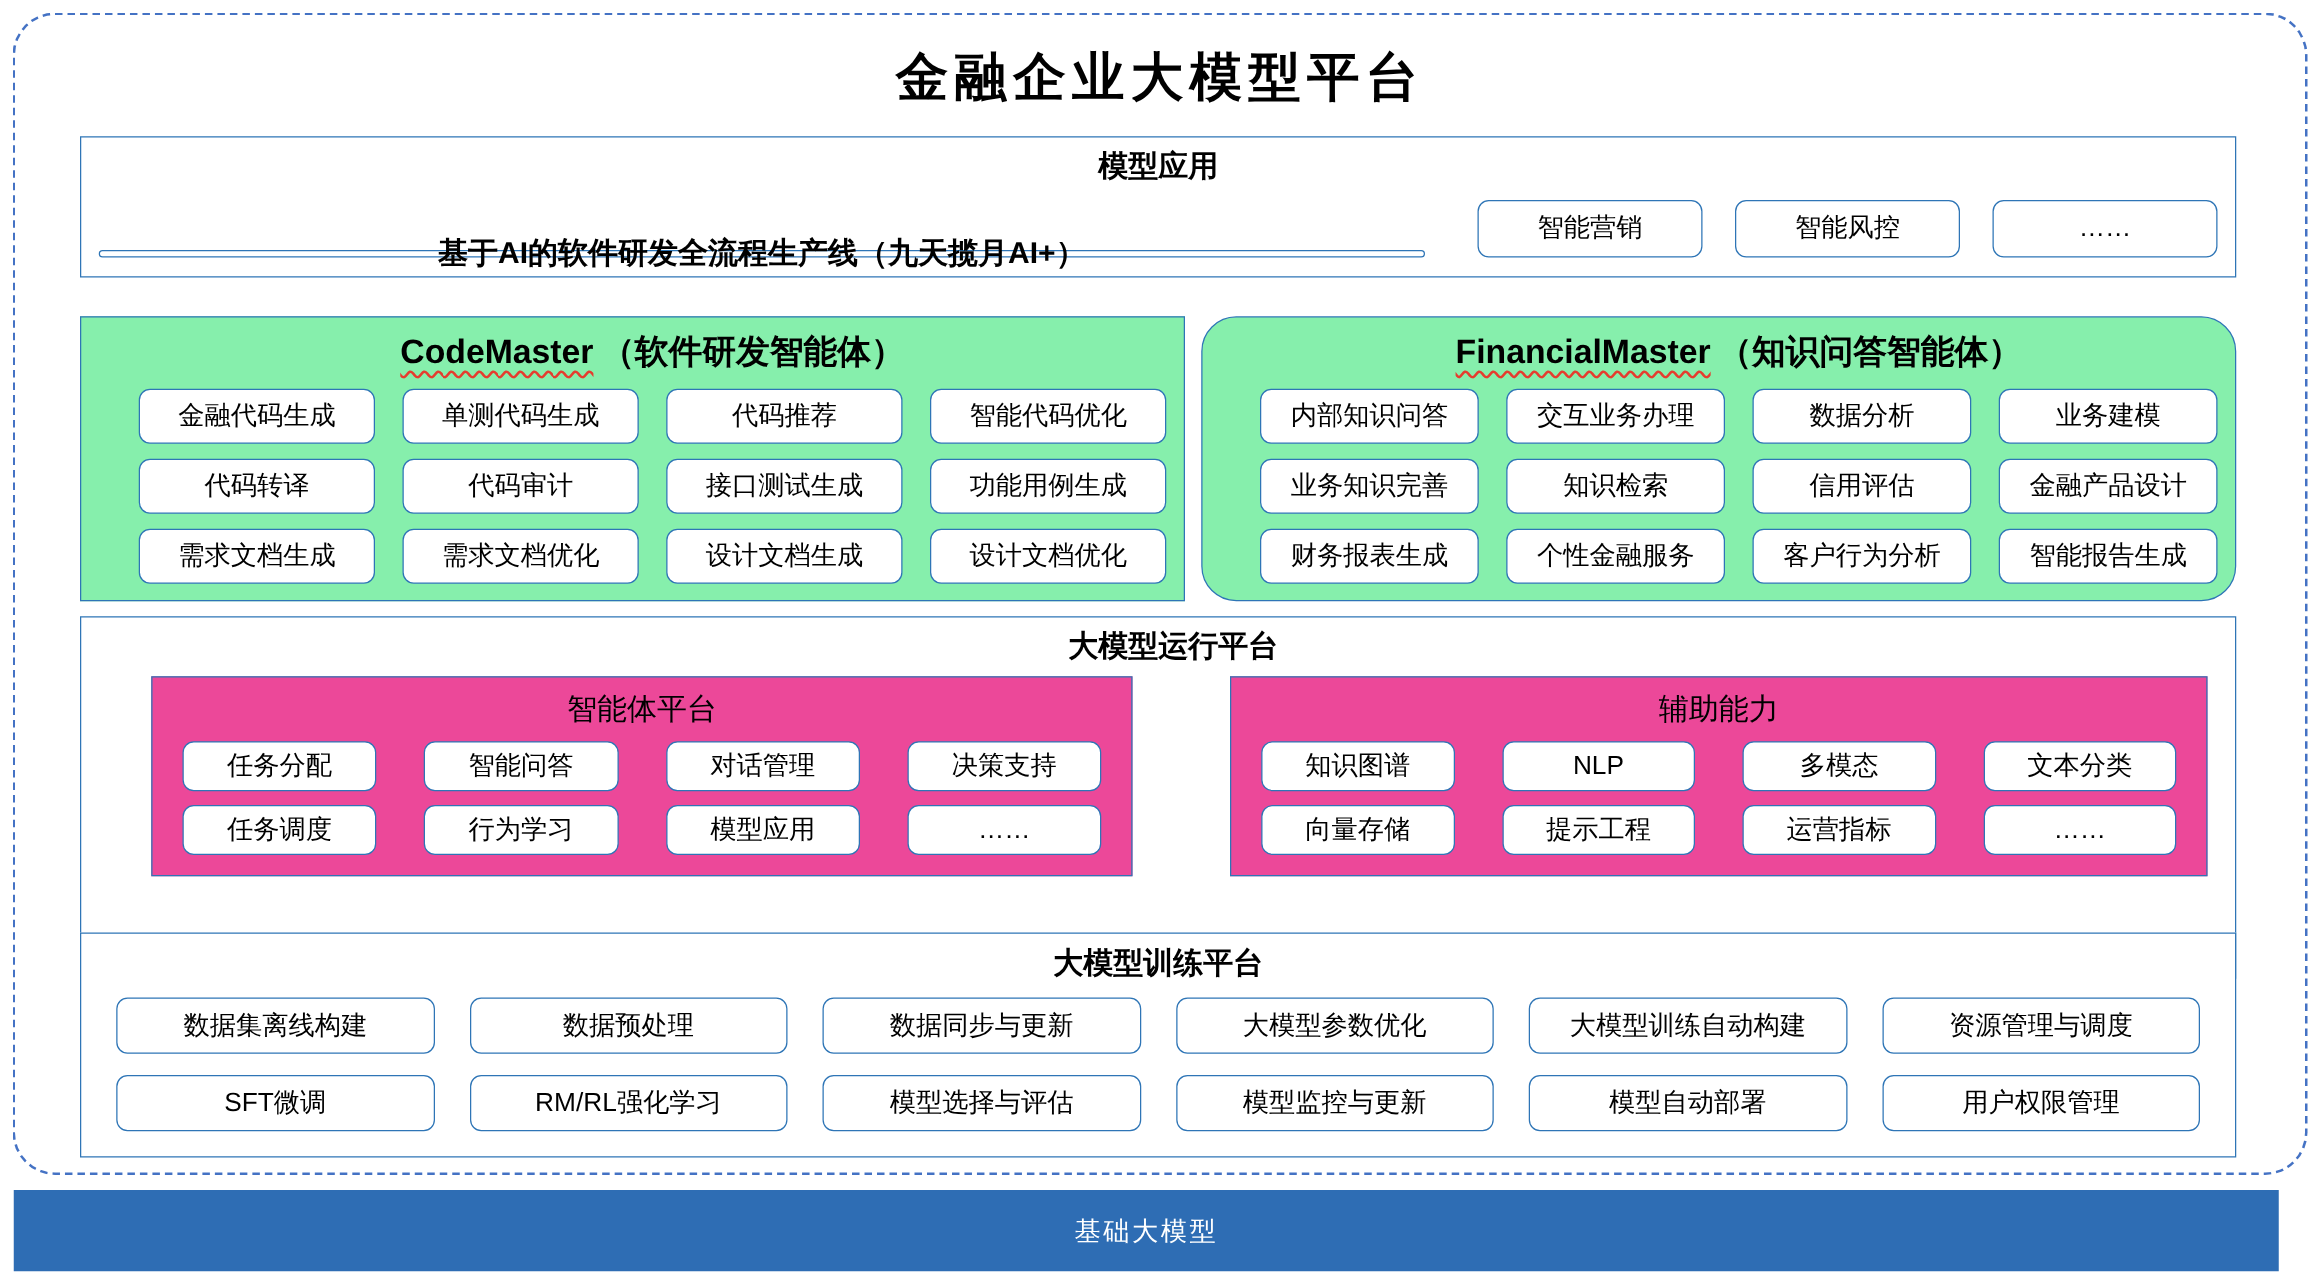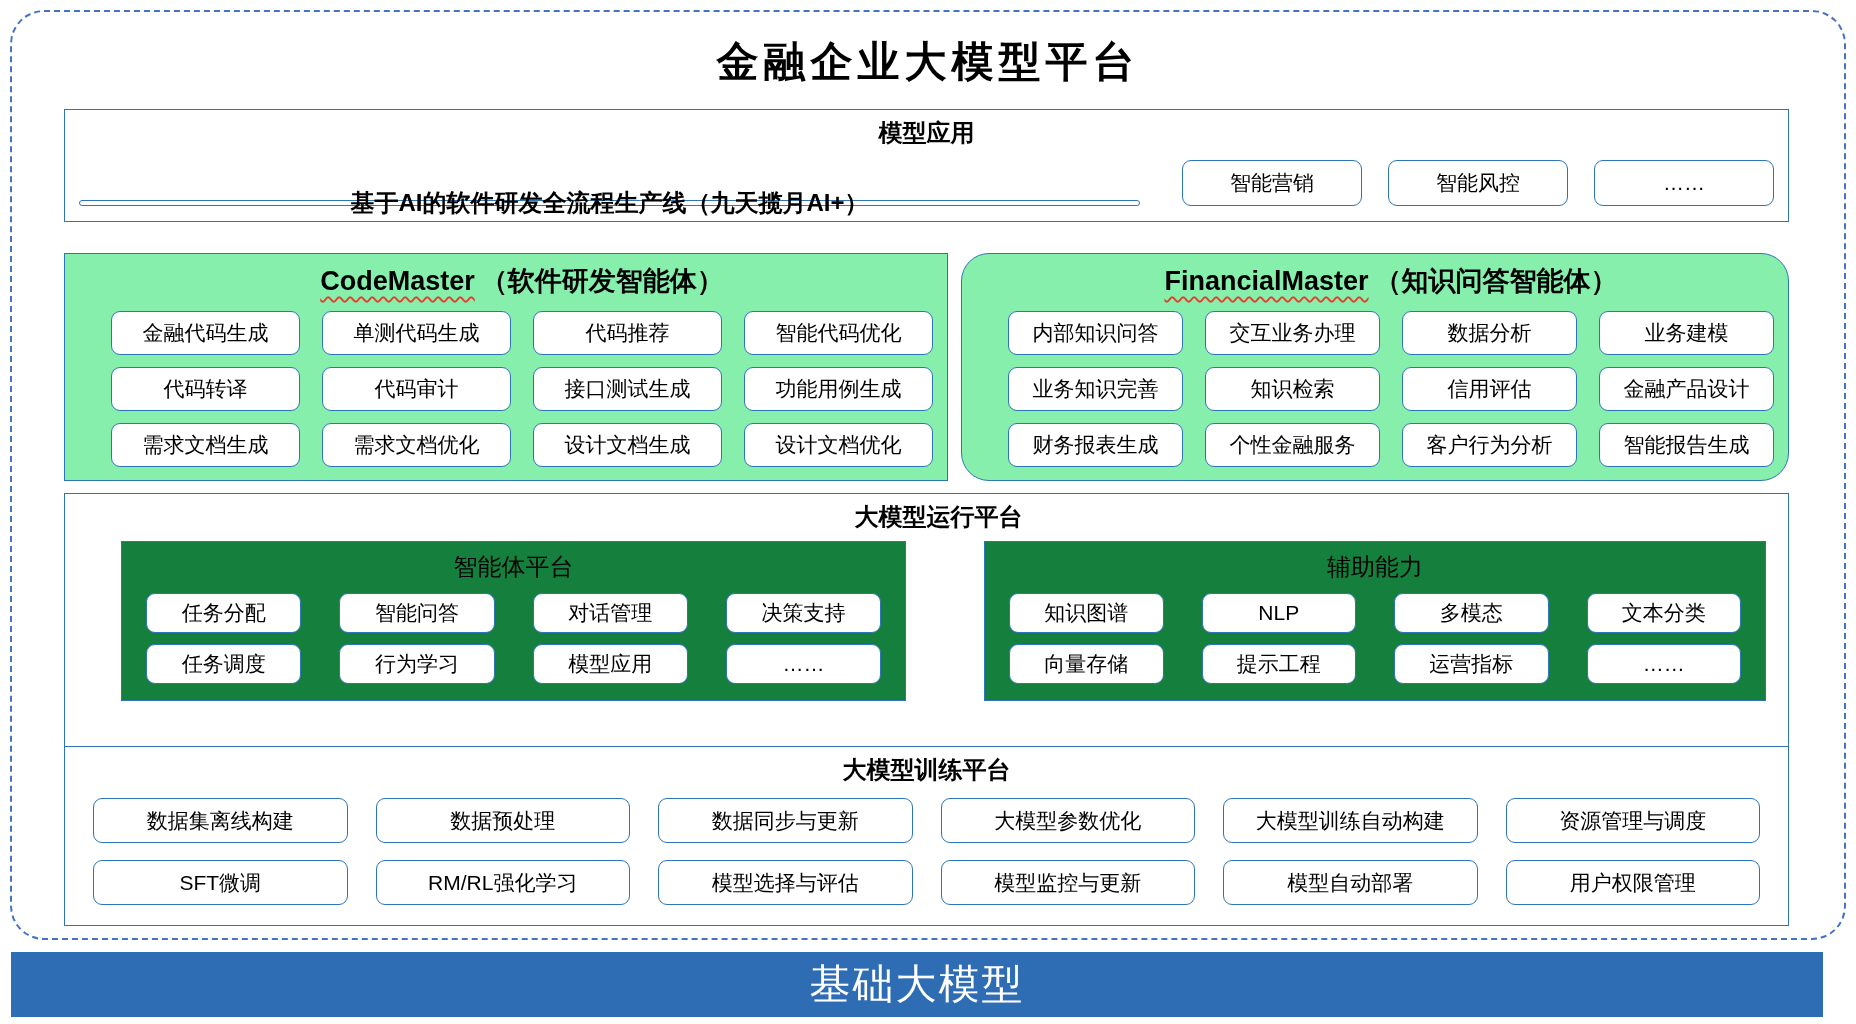--- a/index.html
+++ b/index.html
@@ -43,35 +43,35 @@
     text-decoration-line:underline;text-decoration-style:wavy;
     text-decoration-color:#E53C2E;text-decoration-thickness:2px;
     text-underline-offset:6px;
   }
   .panel-title .cn{ margin-left:6px; }
   .panel-grid{ display:grid;grid-template-columns:repeat(4,1fr);gap:12px 22px;margin:12px 14px 0; }
   .panel-grid .box{ height:44px; }
   
   .sec-runtime{ top:481px;height:290px;padding-left:24px; }
   .runtime-row{ display:flex;margin:8px 22px 0 32px;gap:78px;height:160px; }
-  .subpanel{ border:1.5px solid #2E75B6;background:#15803d;box-sizing:border-box; }
+  .subpanel{ border:1.5px solid #2E75B6;background:#ec4899;box-sizing:border-box; }
   .subpanel-agent{ width:785px; }
   .subpanel-aux{ flex:1; }
   .subpanel-title{ text-align:center;font-size:24px;margin-top:9px; }
   .subpanel-grid{ display:grid;grid-template-columns:repeat(4,1fr);gap:11px 38px;margin:10px 24px 0; }
   .subpanel-grid .box{ height:40px; }
   
   .sec-training{ top:734px;height:180px; }
   .training-grid{ display:grid;grid-template-columns:repeat(6,1fr);gap:17px 28px;margin:12px 28px 0; }
   .training-grid .box{ height:45px; }
   
   .foundation-bar{
     position:absolute;left:11px;top:952px;width:1812px;height:65px;
     background:#2E6DB4;color:#fff;display:flex;align-items:center;justify-content:center;
-    font-size:41px;letter-spacing:2px;
+    font-size:21px;letter-spacing:2px;
   }
 </style>
 </head>
 <body>
 
 <div class="outer-frame">
 
   <div class="main-title">金融企业大模型平台</div>
 
   <section class="sec sec-app">

